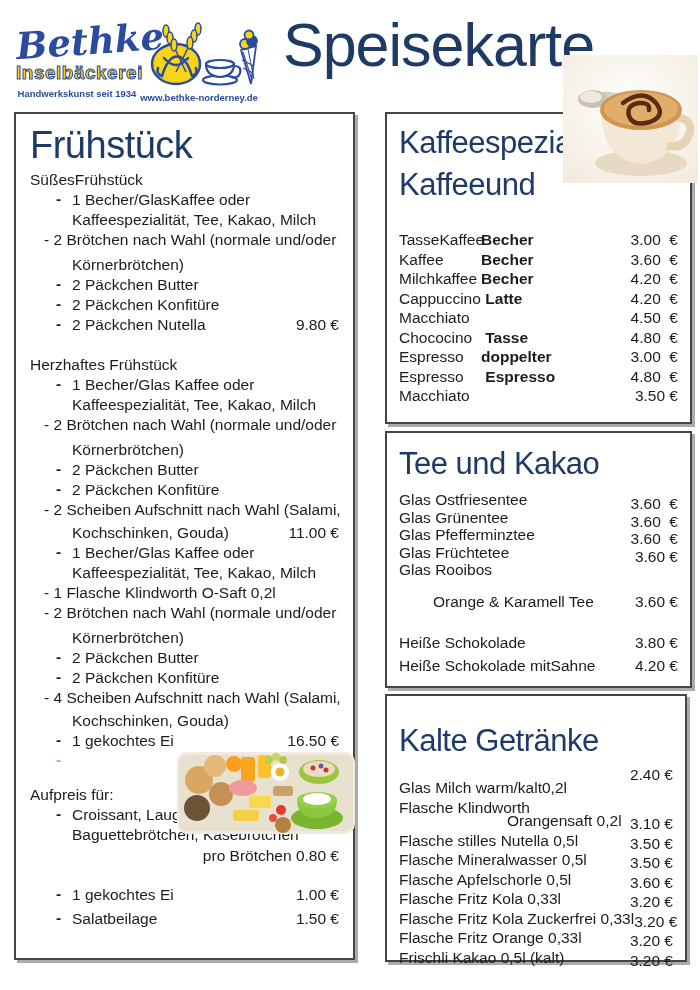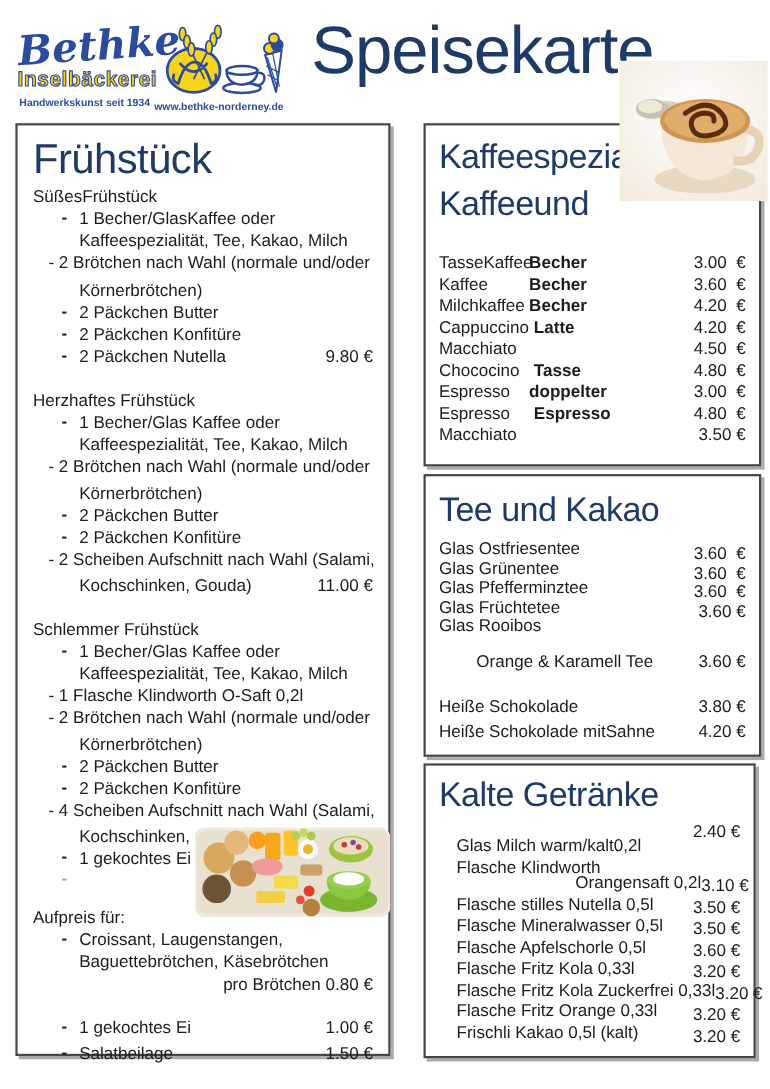--- a/index.html
+++ b/index.html
@@ -17,21 +17,21 @@
   .website{font-size:9.5px;font-weight:bold;color:#2a4b9e;margin-top:0;white-space:nowrap;}
   .page-title{position:absolute;left:283px;top:10px;font-size:61px;font-weight:500;
               color:#1e3a66;letter-spacing:-1px;}
 
   
   .box{position:absolute;background:#fff;border:2px solid #454545;
        box-shadow:3px 3px 0 #ababab;box-sizing:border-box;}
   .box-left{left:14px;top:112px;width:341px;height:848px;padding:10px 14px;}
   .box-kaffee{left:385px;top:112px;width:307px;height:312px;padding:8px 12px;}
   .box-tee{left:385px;top:431px;width:307px;height:257px;padding:10px 12px;}
-  .box-kalte{left:385px;top:694px;width:302px;height:268px;padding:6px 12px;}
+  .box-kalte{left:385px;top:694px;width:302px;height:268px;padding:24px 12px;}
 
   .h-main{font-size:38px;line-height:42px;font-weight:500;color:#1e3a66;letter-spacing:-.5px;}
   .h-side{font-size:31px;line-height:42px;font-weight:500;color:#1e3a66;letter-spacing:-.5px;}
   .box-kaffee .h-side{margin-bottom:24px;}
   .box-tee .h-side{margin-bottom:6px;}
   .box-kalte .h-side{margin-bottom:16px;}
 
   
   .lrow{position:relative;display:flex;align-items:baseline;line-height:20px;
         font-size:15.5px;min-height:20px;}
@@ -62,21 +62,21 @@
   .trow .tname{white-space:pre;}
   .trow .tprice{margin-left:auto;white-space:pre;position:relative;}
   .trow.pl .tprice{top:4px;}
   .trow.ind{padding-left:34px;}
   .trow.gapb{margin-top:14px;}
   .trow.gapb2{margin-top:24px;}
   .trow.sm2{margin-top:5px;}
 
   
   .crow{position:relative;display:flex;align-items:baseline;font-size:15.5px;line-height:19.5px;}
-  .crow .cname{white-space:pre;margin-left:16px;}
+  .crow .cname{white-space:pre;}
   .crow .cprice{margin-left:auto;white-space:pre;position:relative;}
   .crow.pl .cprice{top:3px;}
   .crow.pup .cprice{top:-13px;}
   .crow.ind2{padding-left:108px;}
   .crow.tight2{margin-top:-6px;}
 
   
   .cup-img{position:absolute;left:563px;top:55px;width:135px;height:128px;}
   .photo{position:absolute;left:177px;top:752px;width:178px;height:82px;border-radius:10px;overflow:hidden;}
   .cup-img svg,.photo svg,.logo-icon svg{display:block;}
@@ -206,25 +206,20 @@
         </div>
         <div class="lrow inline">
           <span class="dash"></span>
           <span class="txt">- 2 Scheiben Aufschnitt nach Wahl (Salami,</span>
           <span class="lprice"></span>
         </div>
         <div class="lrow cont g2">
           <span class="dash"></span>
           <span class="txt">Kochschinken, Gouda)</span>
           <span class="lprice">11.00 €</span>
-        </div>
-        <div class="lrow ghead">
-          <span class="dash"></span>
-          <span class="txt">Schlemmer Frühstück</span>
-          <span class="lprice"></span>
         </div>
         <div class="lrow bullet">
           <span class="dash">-</span>
           <span class="txt">1 Becher/Glas Kaffee oder</span>
           <span class="lprice"></span>
         </div>
         <div class="lrow cont">
           <span class="dash"></span>
           <span class="txt">Kaffeespezialität, Tee, Kakao, Milch</span>
           <span class="lprice"></span>

